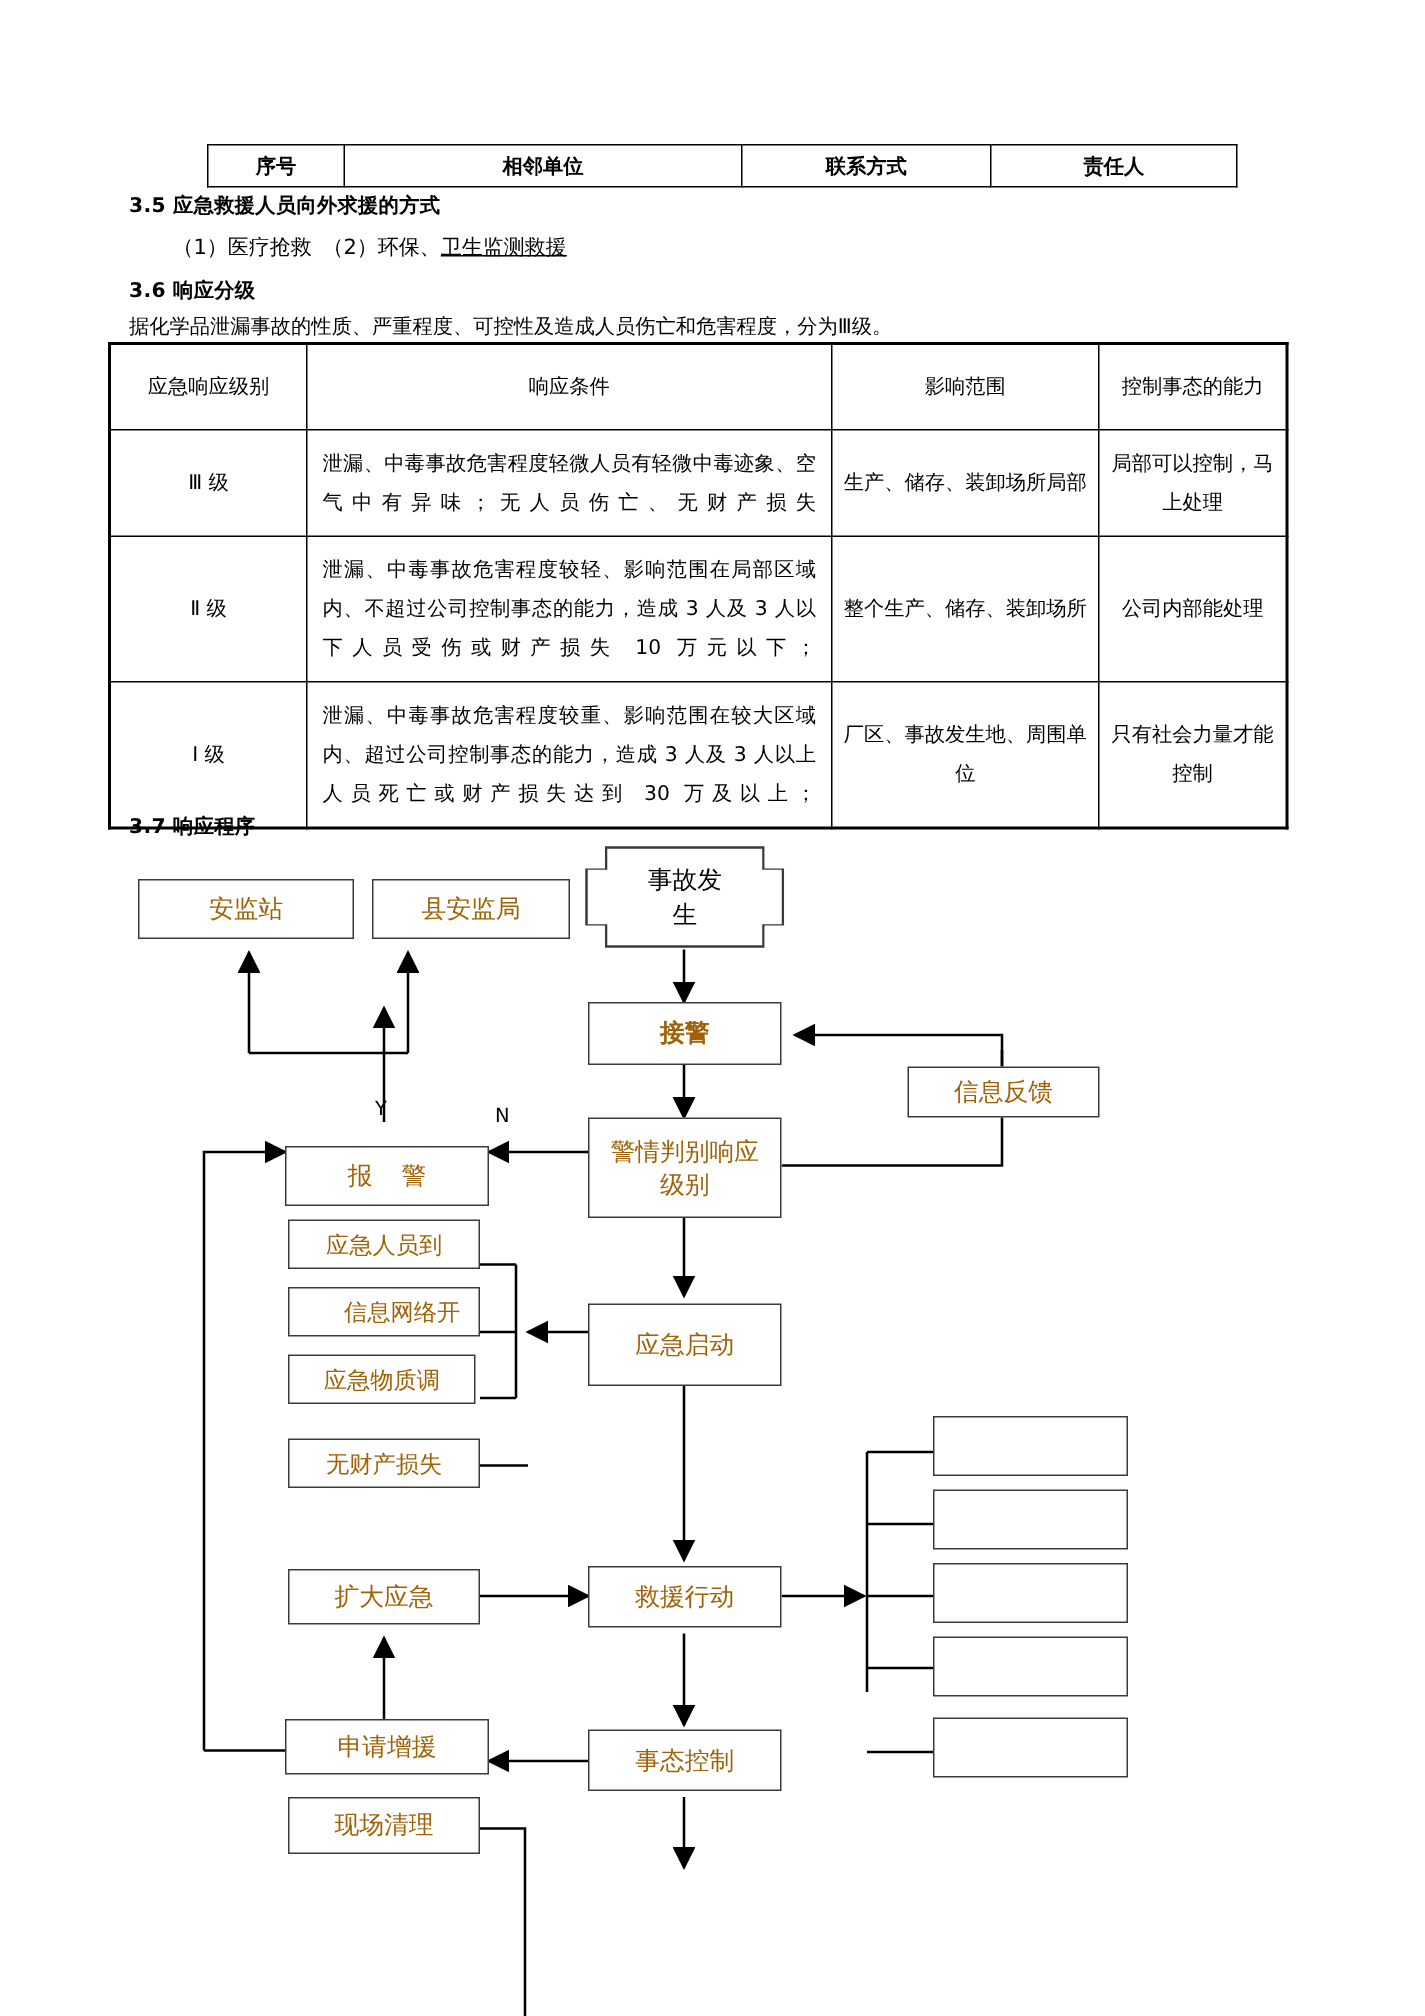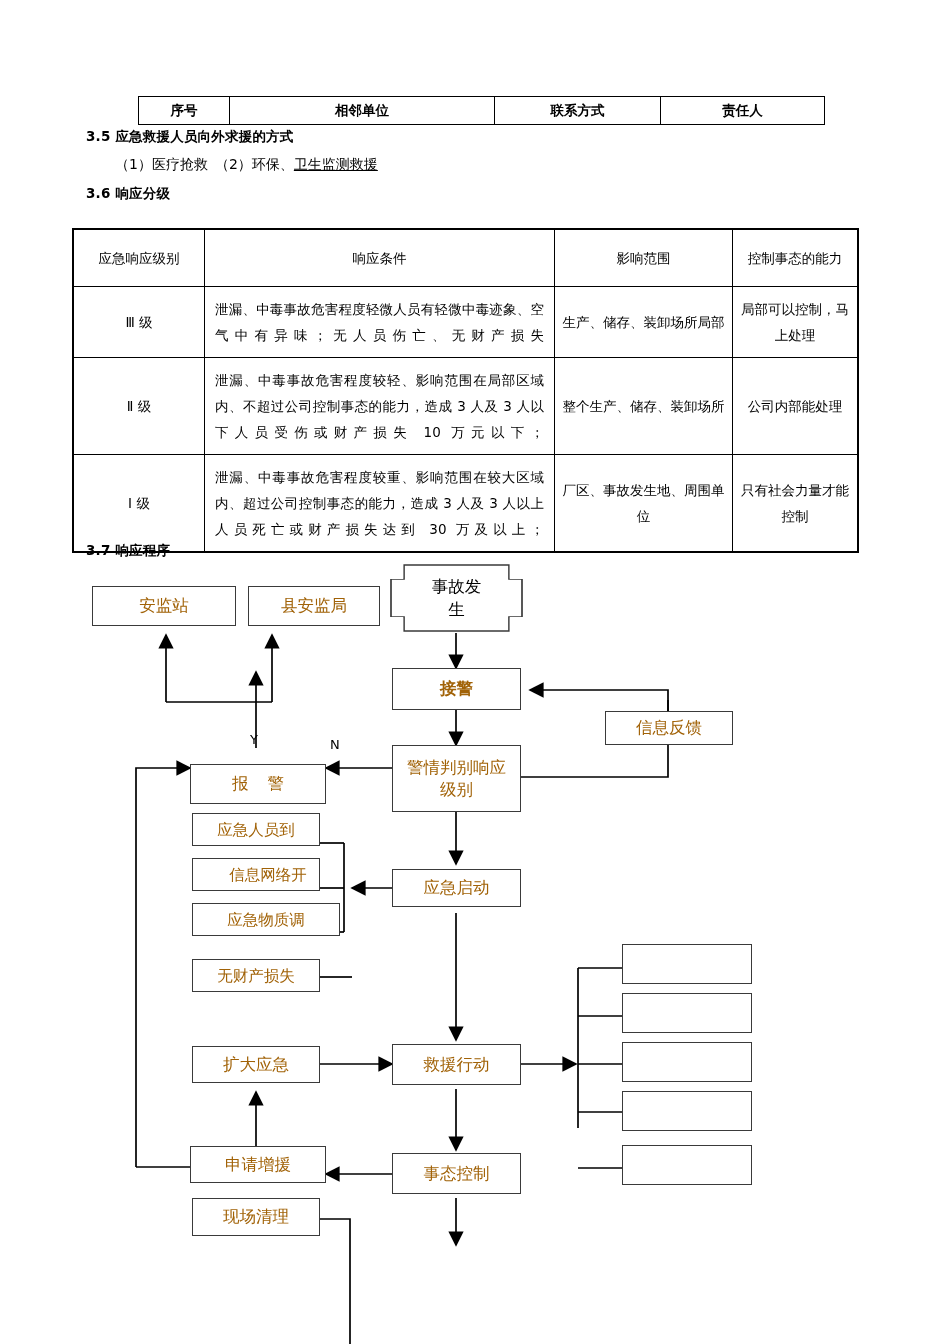--- a/index.html
+++ b/index.html
@@ -132,20 +132,21 @@
     </table>
 
   <div class="heading" style="left:86px; top:128px;">3.5 应急救援人员向外求援的方式</div>
 
   <div class="bodytext" style="left:115px; top:156px;">
     <span>（1）医疗抢救</span><span style="display:inline-block;width:7px"></span><span>（2）环保、</span><span class="u">卫生监测救援</span>
   </div>
 
   <div class="heading" style="left:86px; top:185px;">3.6 响应分级</div>
 
+  <div class="bodytext" style="left:86px; top:209px; font-size:13.5px;">据化学品泄漏事故的性质、严重程度、可控性及造成人员伤亡和危害程度，分为Ⅲ级。</div>
 
   <table class="tbl" id="levels-table">
     <tbody>
         <tr class="hdr">
       <td class="lvl" style="width:118px; height:50px;">应急响应级别</td>
       <td style="width:337px">响应条件</td>
       <td style="width:165px">影响范围</td>
       <td style="width:112px">控制事态的能力</td>
     </tr>
     <tr>
@@ -253,24 +254,24 @@
 
   <div class="flabel" style="left:250px; top:732px;">Y</div>
   <div class="flabel" style="left:330px; top:737px;">N</div>
 
   <div class="fbox" style="left:392px; top:745px; width:129px; height:67px;">
     <span style="display:block; width:100px;">警情判别响应级别</span>
   </div>
 
   <div class="fbox" style="left:192px; top:813px; width:128px; height:33px; font-size:15.5px;">应急人员到</div>
   <div class="fbox" style="left:192px; top:858px; width:128px; height:33px; font-size:15.5px;padding-left:24px;">信息网络开</div>
-  <div class="fbox" style="left:192px; top:903px; width:148px; height:33px; font-size:15.5px;">应急物质调</div>
+  <div class="fbox" style="left:192px; top:903px; width:125px; height:33px; font-size:15.5px;">应急物质调</div>
   <div class="fbox" style="left:192px; top:959px; width:128px; height:33px; font-size:15.5px;">无财产损失</div>
 
-  <div class="fbox" style="left:392px; top:869px; width:129px; height:38px;">应急启动</div>
+  <div class="fbox" style="left:392px; top:869px; width:129px; height:55px;">应急启动</div>
 
   <div class="fbox" style="left:192px; top:1046px; width:128px; height:37px;">扩大应急</div>
 
   <div class="fbox" style="left:392px; top:1044px; width:129px; height:41px;text-align:right;">救援行动</div>
 
   <div class="fbox" style="left:190px; top:1146px; width:136px; height:37px;">申请增援</div>
 
   <div class="fbox" style="left:392px; top:1153px; width:129px; height:41px;">事态控制</div>
 
   <div class="fbox" style="left:192px; top:1198px; width:128px; height:38px;">现场清理</div>

